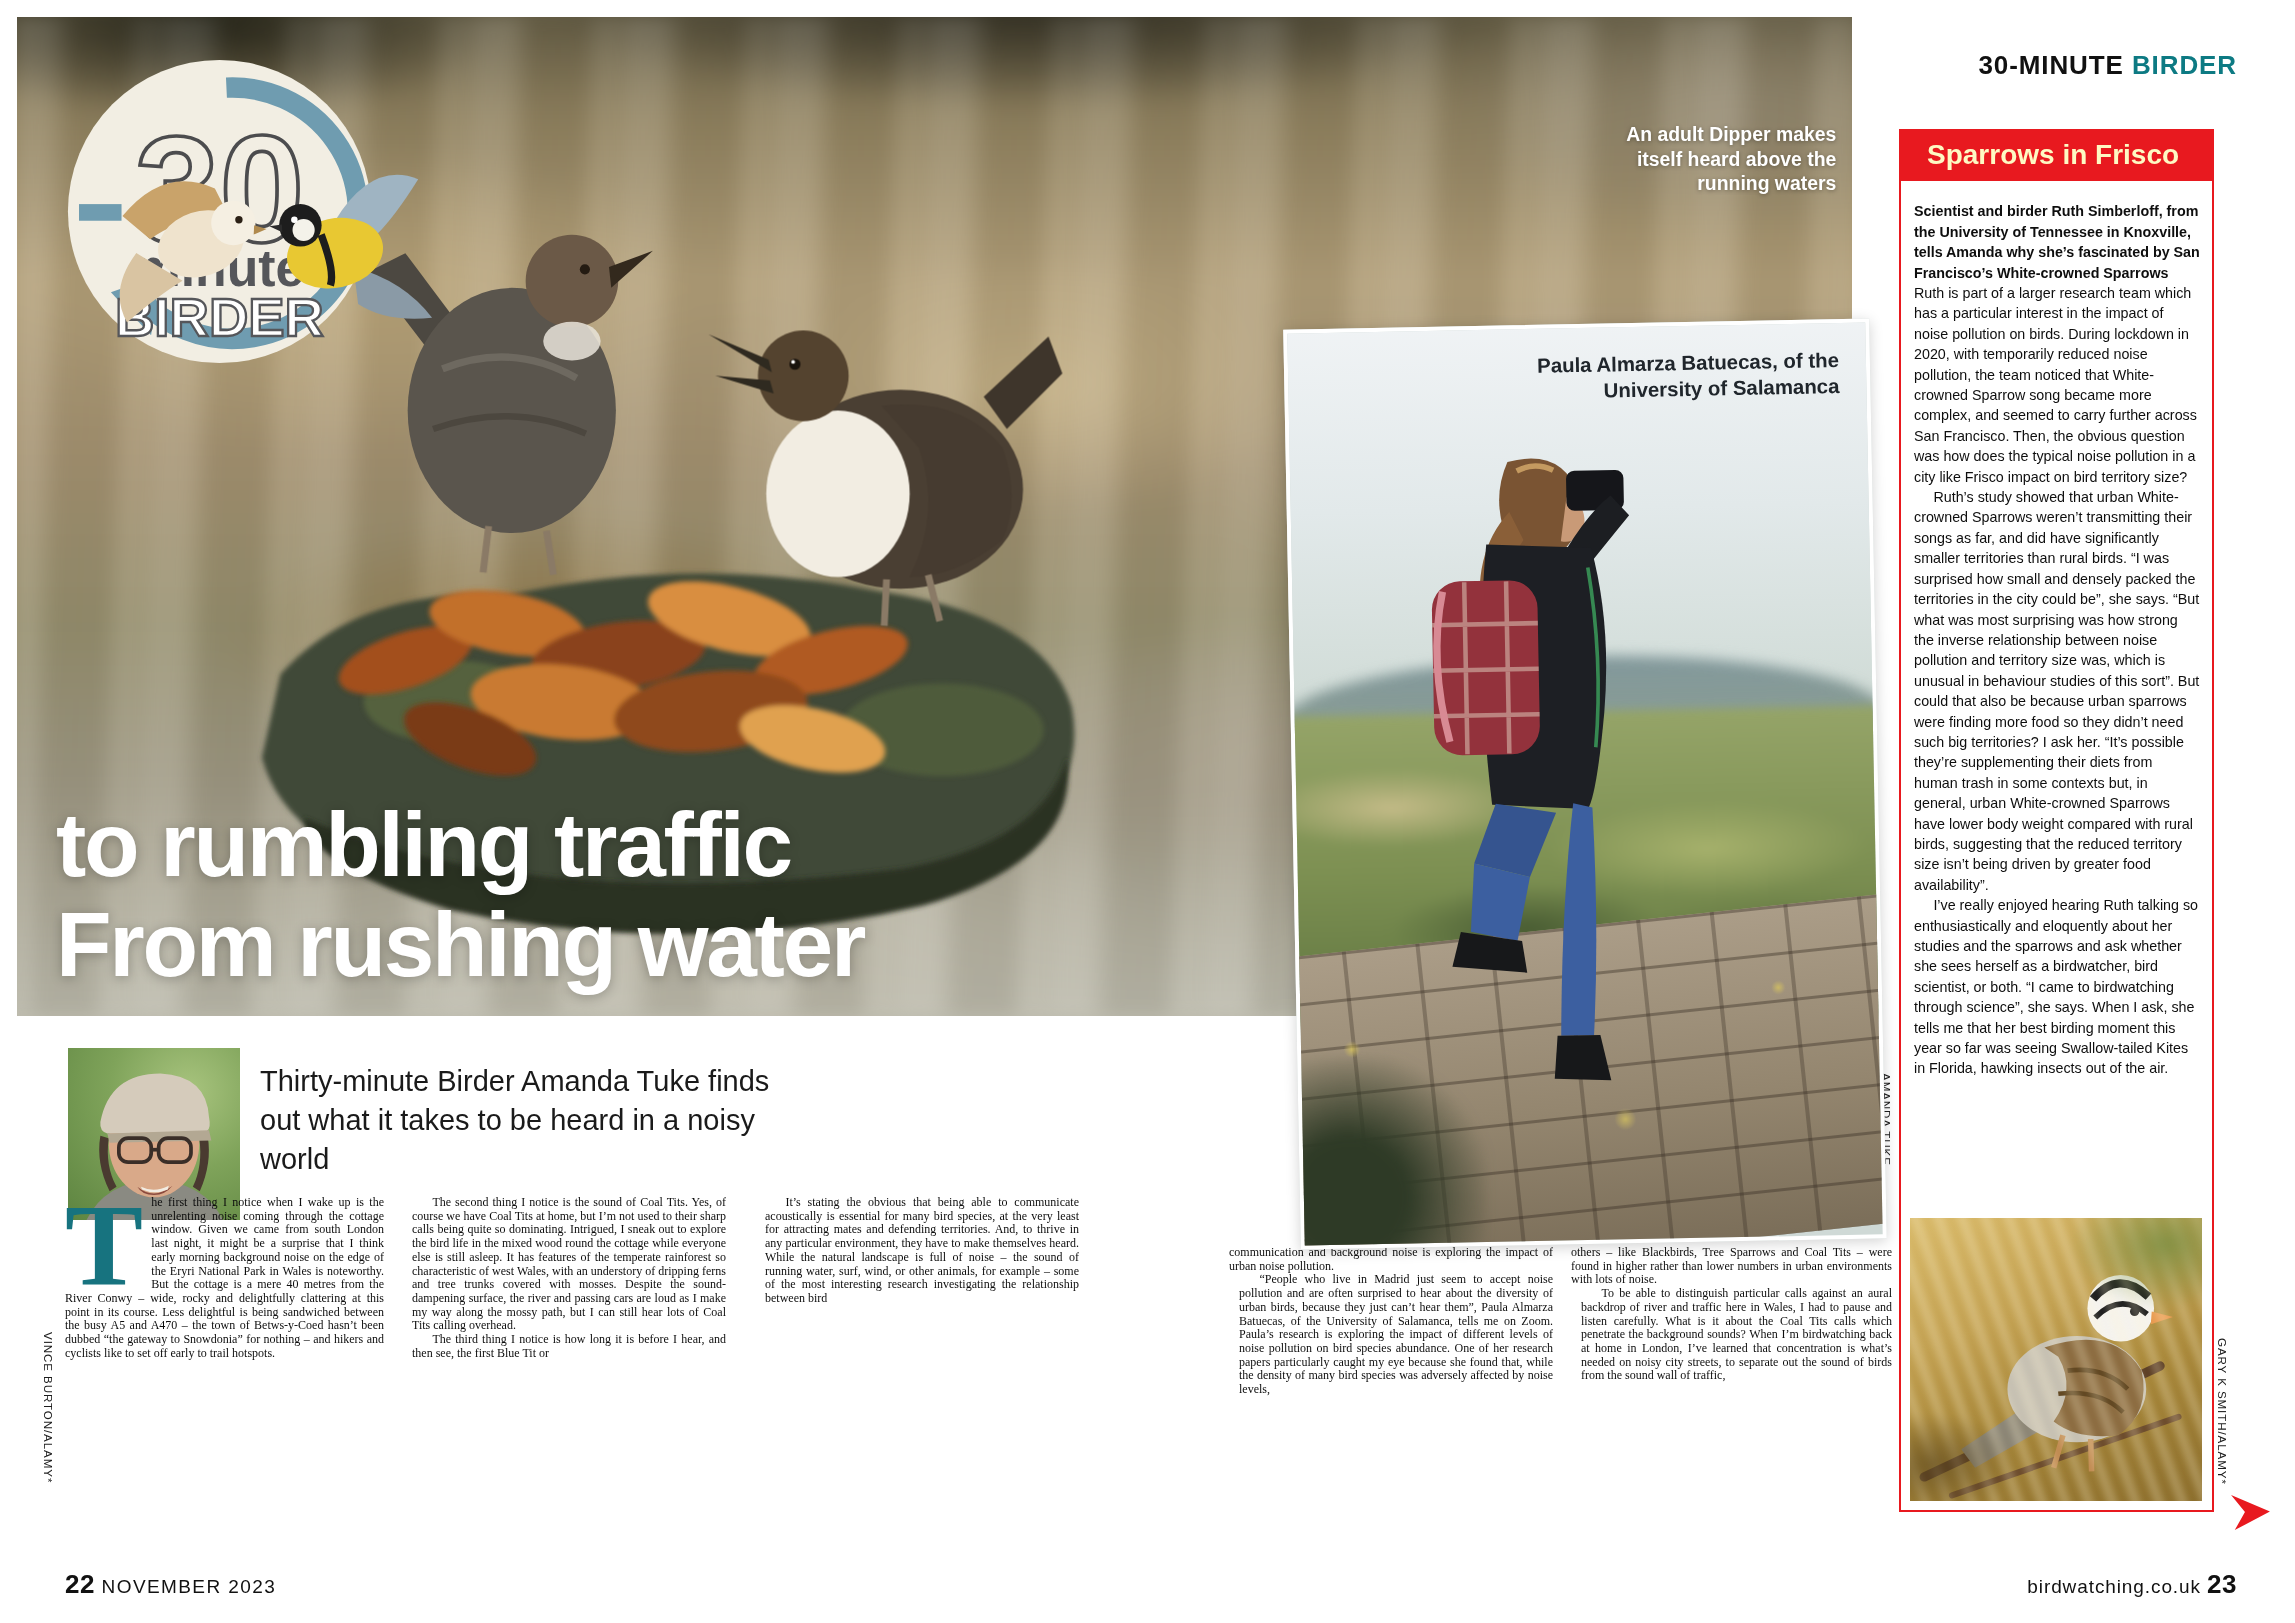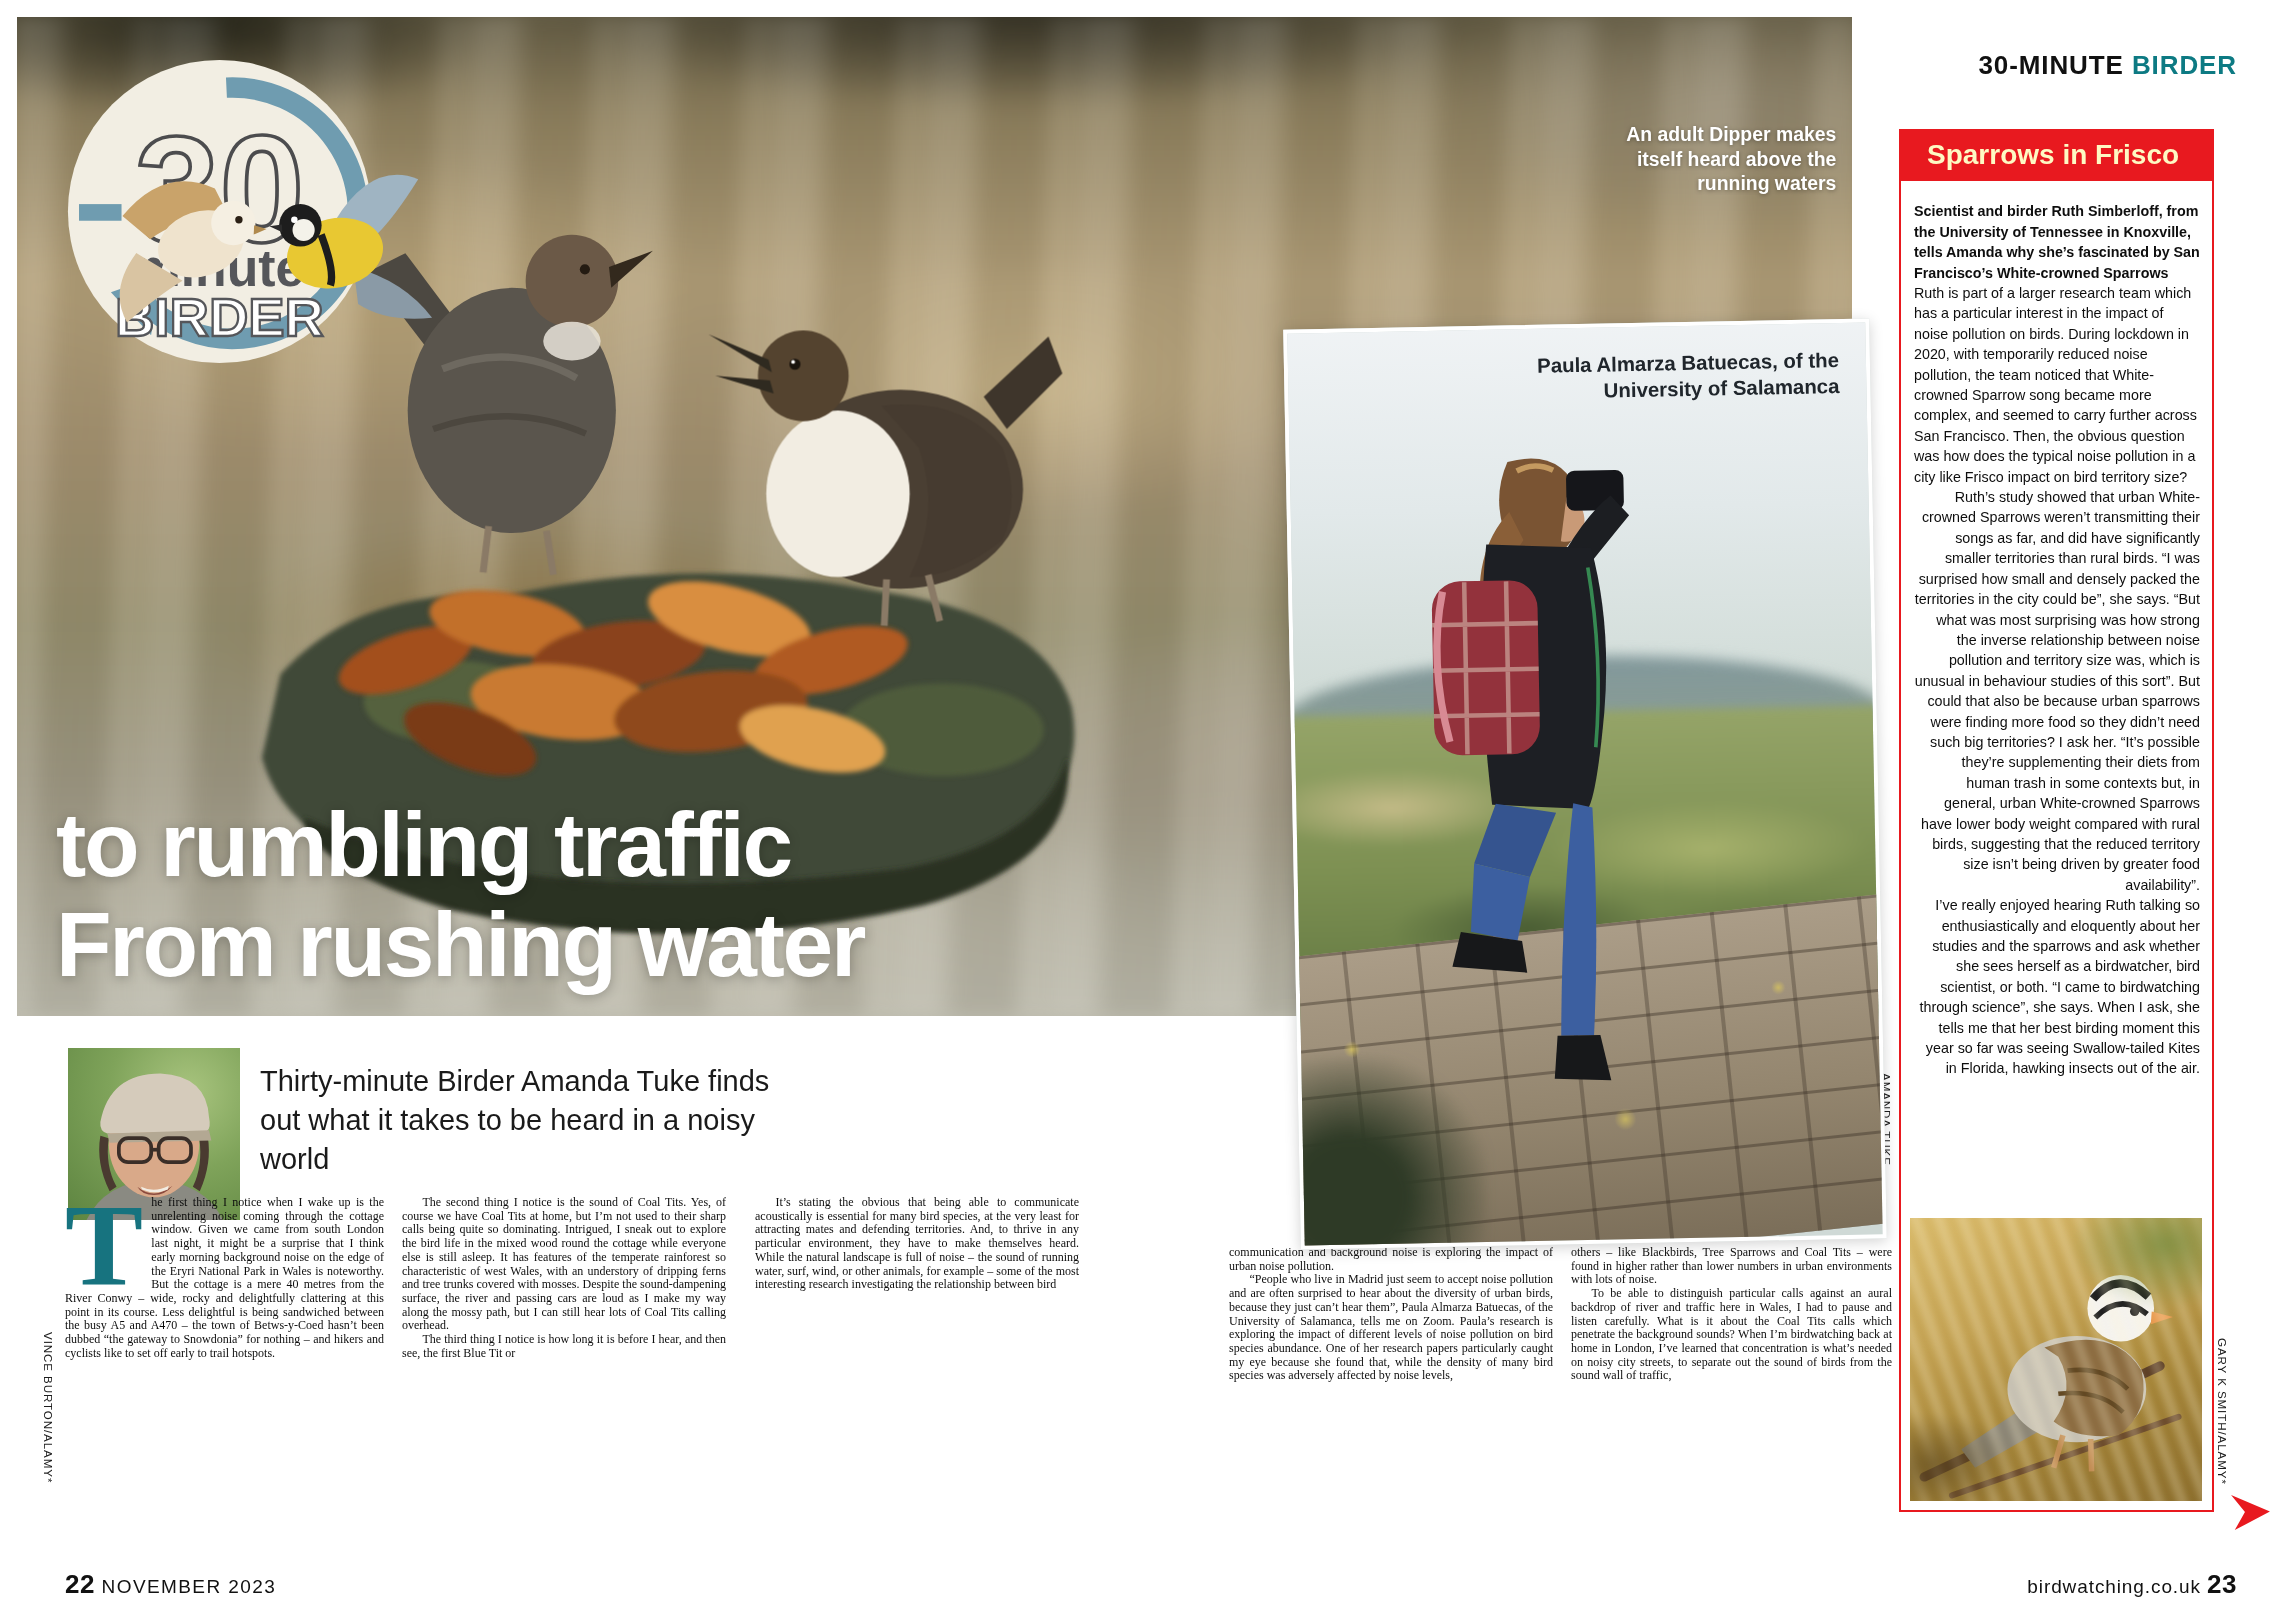--- a/index.html
+++ b/index.html
@@ -67,37 +67,37 @@
       font-size:20.4px;line-height:26px;font-weight:bold;}
   
   .avatar{position:absolute;left:68px;top:1048px;width:172px;height:172px;overflow:hidden;
       background:radial-gradient(circle at 70% 25%, #a8c47e 0%, #7fa35a 45%, #5d8440 100%);}
   .standfirst{position:absolute;left:260px;top:1062px;width:514px;font-size:29px;line-height:39px;
       color:#1a1a1a;}
   
   .col{position:absolute;width:324px;font-family:"Liberation Serif",serif;font-size:12px;
       line-height:13.7px;color:#0d0d0d;}
   .col p{margin:0;text-align:justify;}
-  .col p.ind{text-indent:20.4px;}
+  .col p.ind{text-indent:20.4px;margin-left:10px;}
   .dropcap{float:left;color:#17737f;font-family:"Liberation Serif",serif;font-weight:bold;
       font-size:117px;line-height:91px;padding-right:8.3px;margin-top:2.8px;}
   #col1{left:65px;top:1196px;width:319px;}
   #col2{left:402px;top:1196px;}
   #col3{left:755px;top:1196px;}
   #col4{left:1229px;top:1246px;}
   #col5{left:1571px;top:1246px;width:321px;}
   
   .sidebar{position:absolute;left:1899px;top:129px;width:315px;height:1383px;z-index:5;}
   .sidebar-title{position:absolute;left:0;top:0;right:0;height:52px;background:#e8191f;color:#fef9c3;
       font-size:28px;font-weight:bold;line-height:52px;padding-left:28px;box-sizing:border-box;}
   .sidebar-body{position:absolute;left:0;top:52px;right:0;bottom:0;background:#fff;
       border:2.8px solid #e8191f;border-top:none;box-sizing:border-box;padding:20.4px 12px 0 13px;
       font-size:14.3px;line-height:20.4px;color:#0e0e0e;}
   .sidebar-body p{margin:0;}
-  .sidebar-body p.ind{text-indent:19.4px;text-align:right;}
+  .sidebar-body p.ind{text-indent:19.4px;}
   .sb-intro{font-weight:bold;}
   .sparrow-photo{position:absolute;left:9.3px;bottom:9.3px;width:292px;height:283px;overflow:hidden;
       background:linear-gradient(160deg,#d8b968 0%,#c2a050 35%,#a88738 60%,#8a6c2a 100%);}
   .sparrow-photo .grass{position:absolute;inset:-9.3px;filter:blur(4.2px);opacity:.8;
       background:
         radial-gradient(ellipse 139px 93px at 85% 12%, rgba(108,138,63,.9), transparent 70%),
         radial-gradient(ellipse 120px 74px at 10% 85%, rgba(90,70,30,.8), transparent 70%),
         repeating-linear-gradient(70deg, rgba(255,245,215,.5) 0 6.5px, transparent 6.5px 22px);}
   
   .vcredit{position:absolute;font-size:11.6px;letter-spacing:0.9px;color:#1c1c1c;white-space:nowrap;

